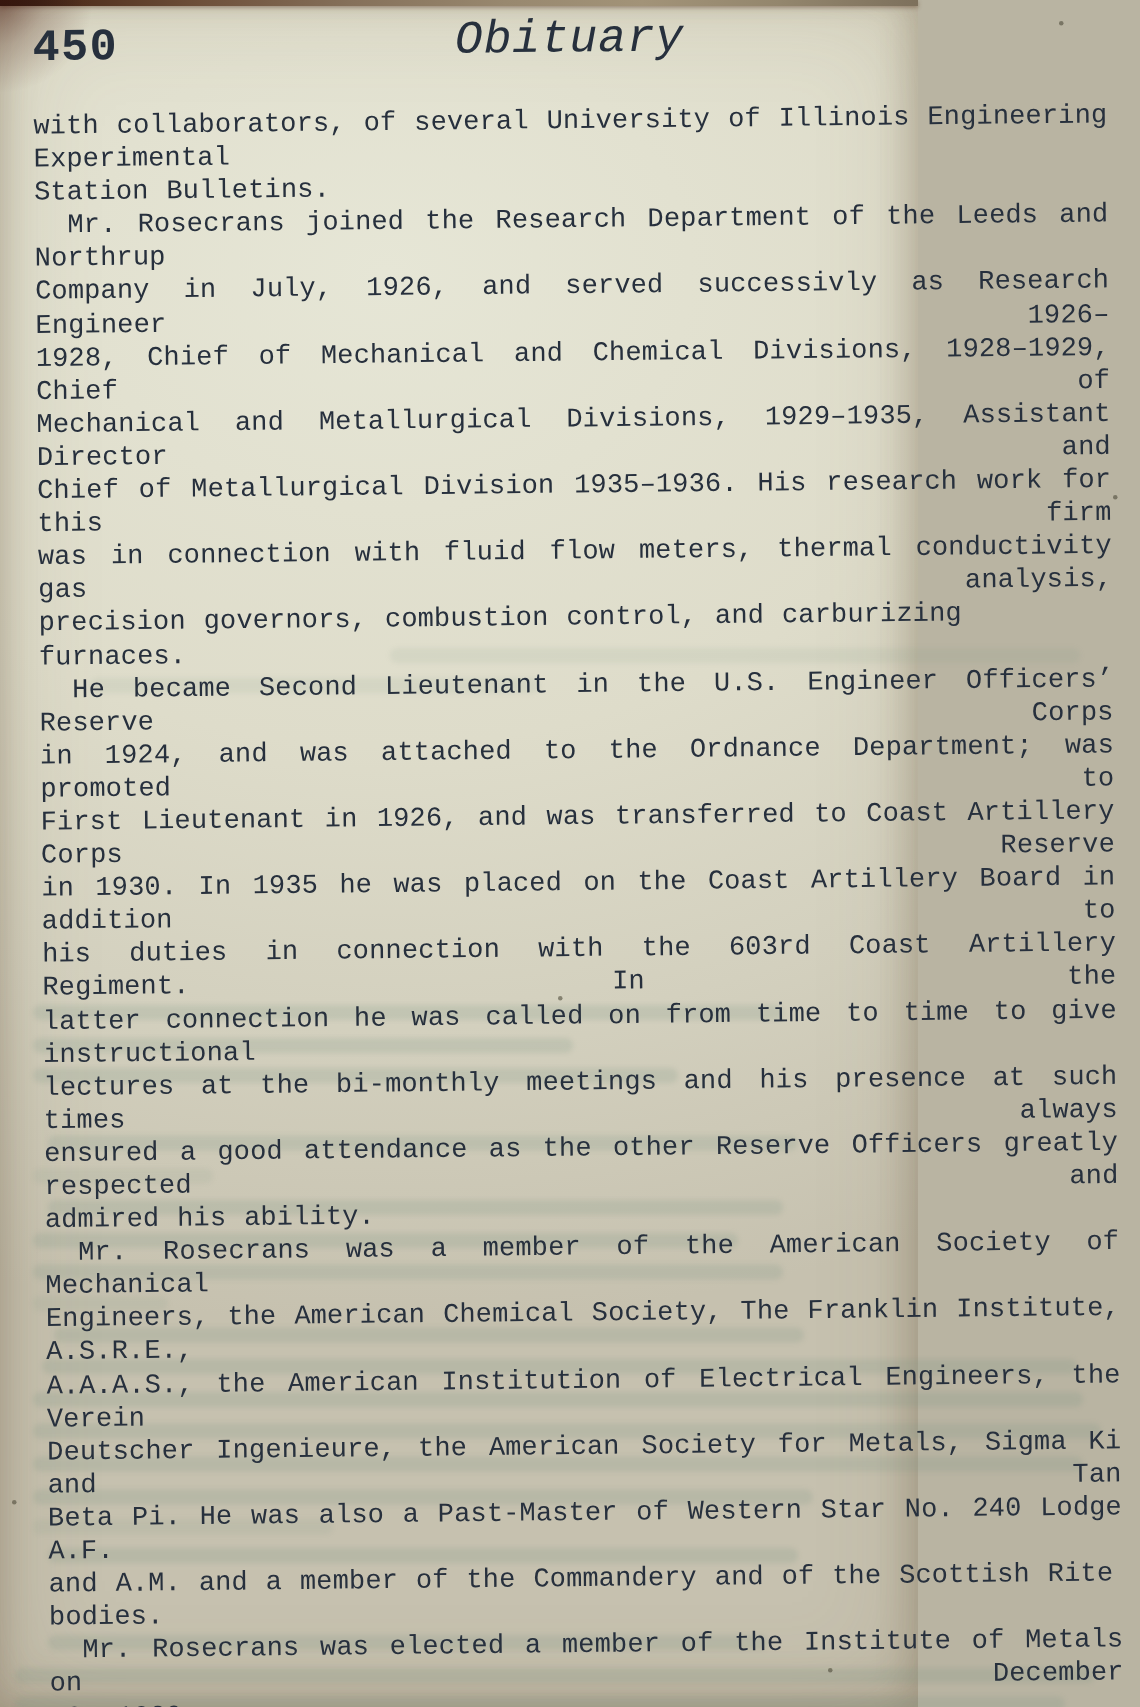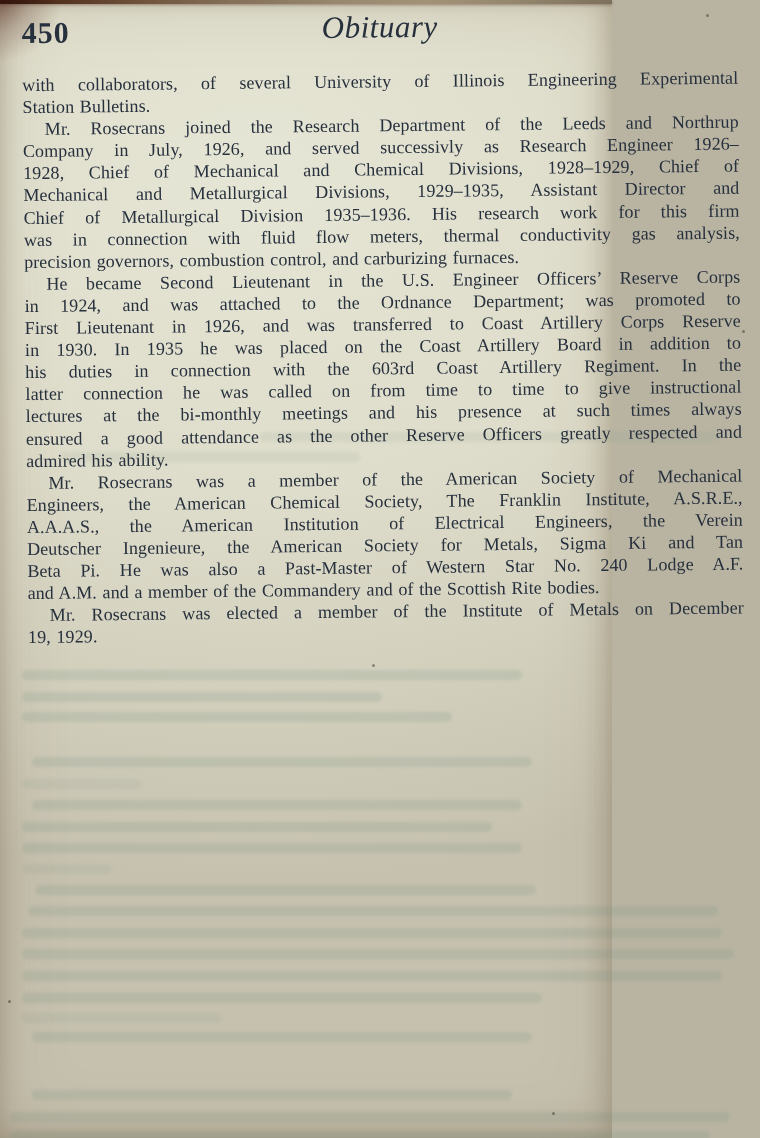--- a/index.html
+++ b/index.html
@@ -13,20 +13,21 @@
     position: relative;
     width: 612px; height: 1138px;
     background:
       radial-gradient(ellipse 900px 700px at 42% 16%, #e6e6d6 0%, #dedcca 45%, #d3d0be 72%, #c6c1af 100%),
       #d9d8c7;
     box-shadow:
       inset 0 0 70px rgba(120,100,70,0.20),
       inset -9px 0 20px rgba(100,85,60,0.16),
       inset 0 -12px 28px rgba(110,95,70,0.14),
       inset 6px 0 14px rgba(115,100,75,0.10);
+    font-family: Liberation Mono, monospace;
   }
   .top-edge {
     position: absolute; top: 0; left: 0; right: 0; height: 4px;
     background: linear-gradient(to right,
       #200f0a 0%, #52311f 9%, #6e503a 22%, #85705a 38%,
       #98886f 55%, #a29378 70%, #93866d 85%, #7d705c 100%);
     box-shadow: 0 1px 3px rgba(90,55,35,0.45);
   }
   .corner-shade {
     position: absolute; top: 0; left: 0; width: 120px; height: 90px;

